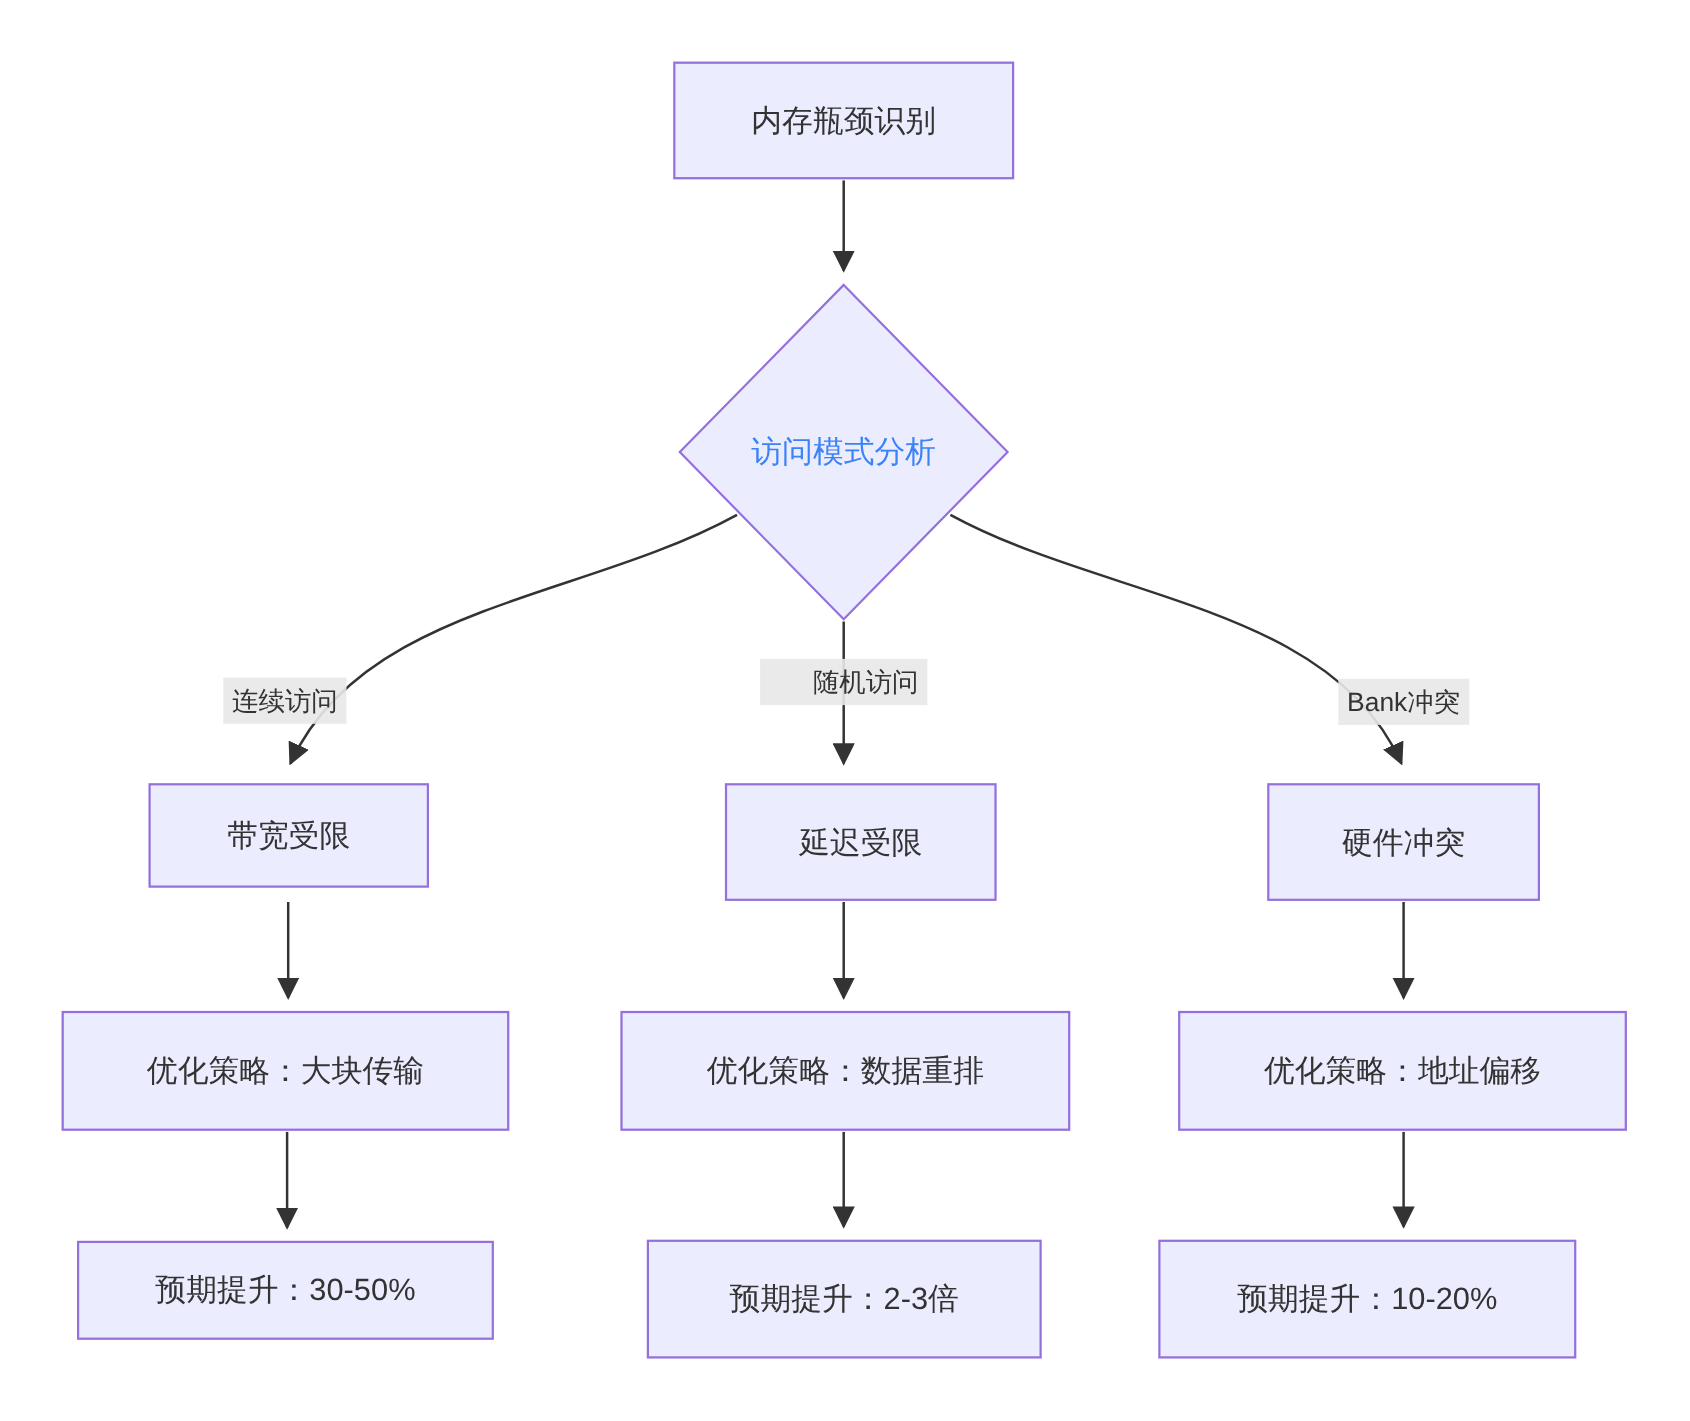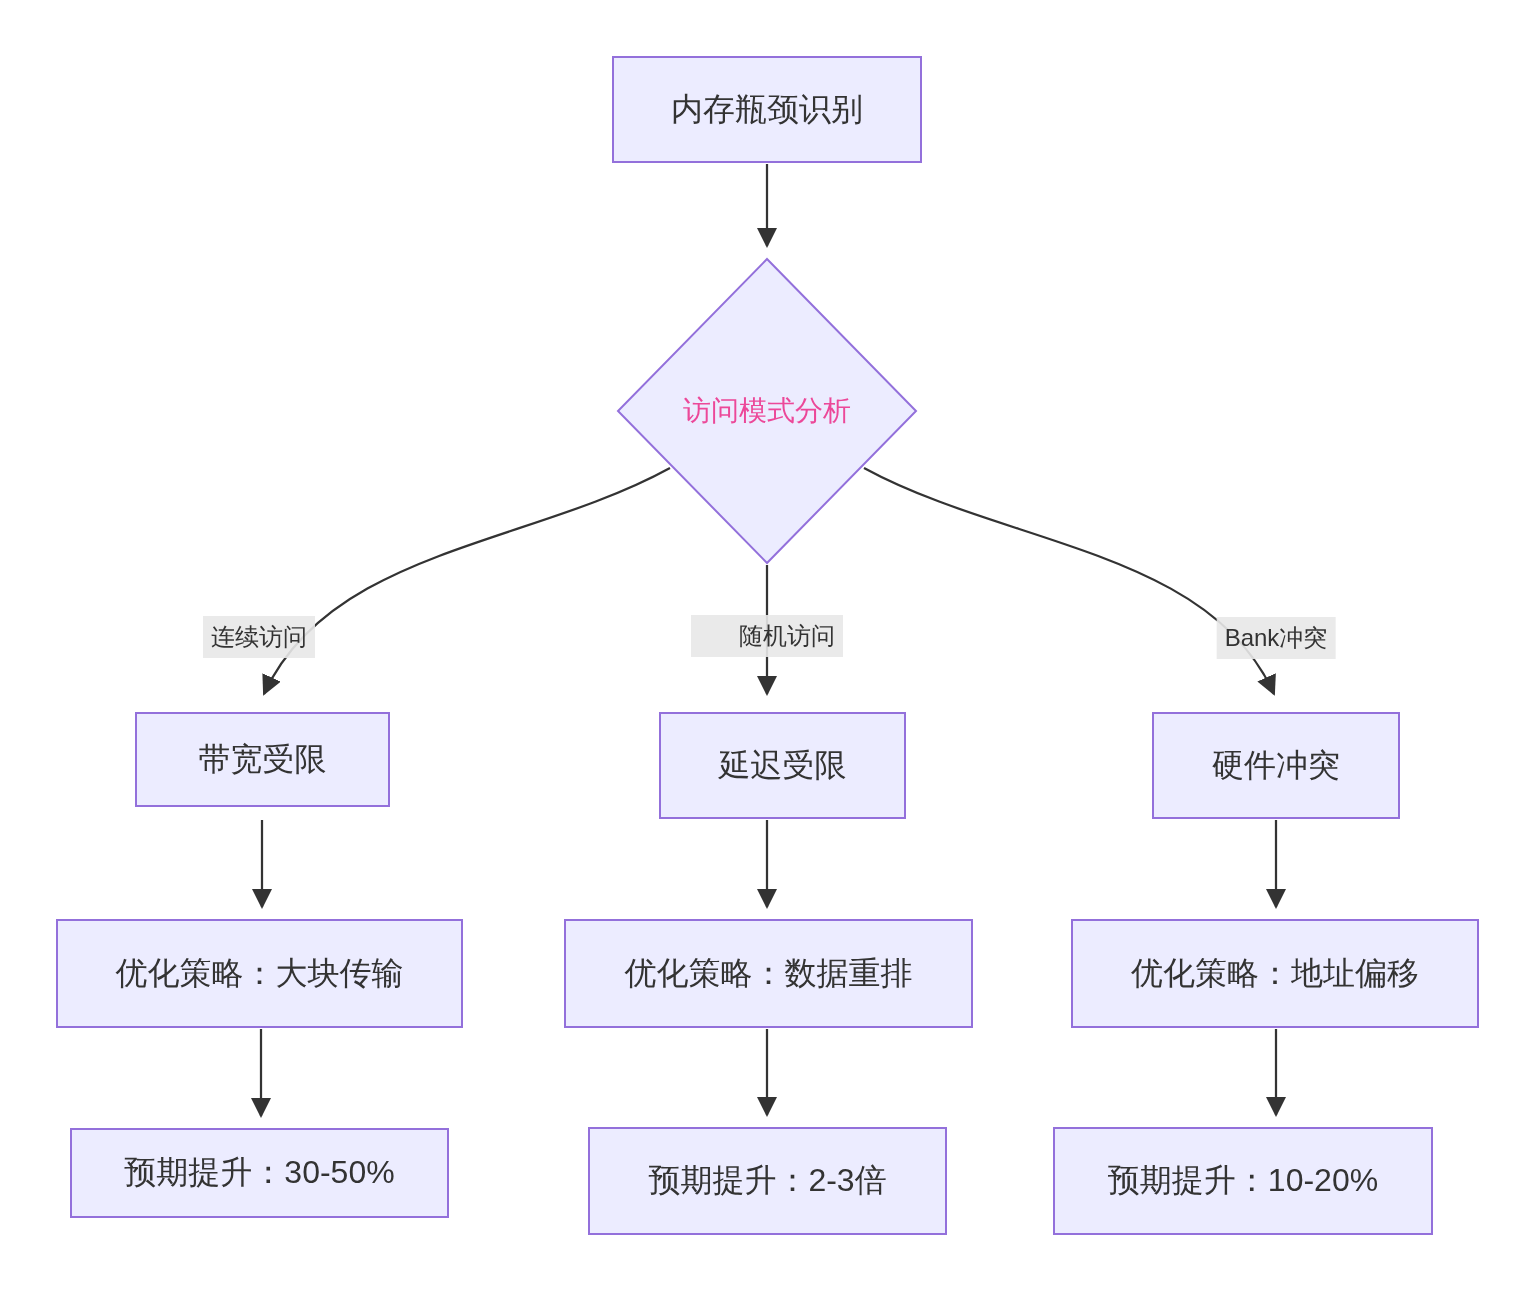--- a/index.html
+++ b/index.html
@@ -20,30 +20,30 @@
     left: 0; top: 0;
     width: 1536px;
     height: 1292px;
   }
   .node {
     position: absolute;
     box-sizing: border-box;
     background: #ECECFF;
     border: 2px solid #9370DB;
     color: #333333;
-    font-size: 32px;
+    font-size: 28px;
     display: flex;
     align-items: center;
     justify-content: center;
     text-align: center;
     white-space: nowrap;
   }
   .diamond-label {
     position: absolute;
-    color: #ec4899;
+    color: #3b82f6;
     font-size: 28px;
     transform: translate(-50%, -50%);
     white-space: nowrap;
   }
   .edge-label {
     position: absolute;
     transform: translate(-50%, -50%);
     background: rgba(232,232,232,0.9);
     color: #333333;
     font-size: 24px;
@@ -55,21 +55,21 @@
   #n-bandwidth { left: 135px;  top: 712px;  width: 255px; height: 95px; }
   #n-latency   { left: 643px;  top: 712px;  width: 247px; height: 107px; margin-left: 16px; }
   #n-hardware  { left: 1152px; top: 712px;  width: 248px; height: 107px; }
   #n-strat1    { left: 56px;   top: 919px;  width: 407px; height: 109px; }
   #n-strat2    { left: 564px;  top: 919px;  width: 409px; height: 109px; }
   #n-strat3    { left: 1071px; top: 919px;  width: 408px; height: 109px; }
   #n-gain1     { left: 70px;   top: 1128px; width: 379px; height: 90px; }
   #n-gain2     { left: 588px;  top: 1127px; width: 359px; height: 108px; }
   #n-gain3     { left: 1053px; top: 1127px; width: 380px; height: 108px; }
   #lbl-sequential { left: 259px;  top: 637px; }
-  #lbl-random     { left: 767px;  top: 636px; padding-left: 48px; }
+  #lbl-random     { left: 767px;  top: 620px; padding-left: 48px; }
   #lbl-bank       { left: 1276px; top: 638px; }
   #diamond-text   { left: 767px;  top: 411px; }
 </style>
 </head>
 <body>
 
 <div class="canvas">
 
   <svg class="edges-layer" width="1536" height="1292" viewBox="0 0 1536 1292" xmlns="http://www.w3.org/2000/svg">
     <defs>

